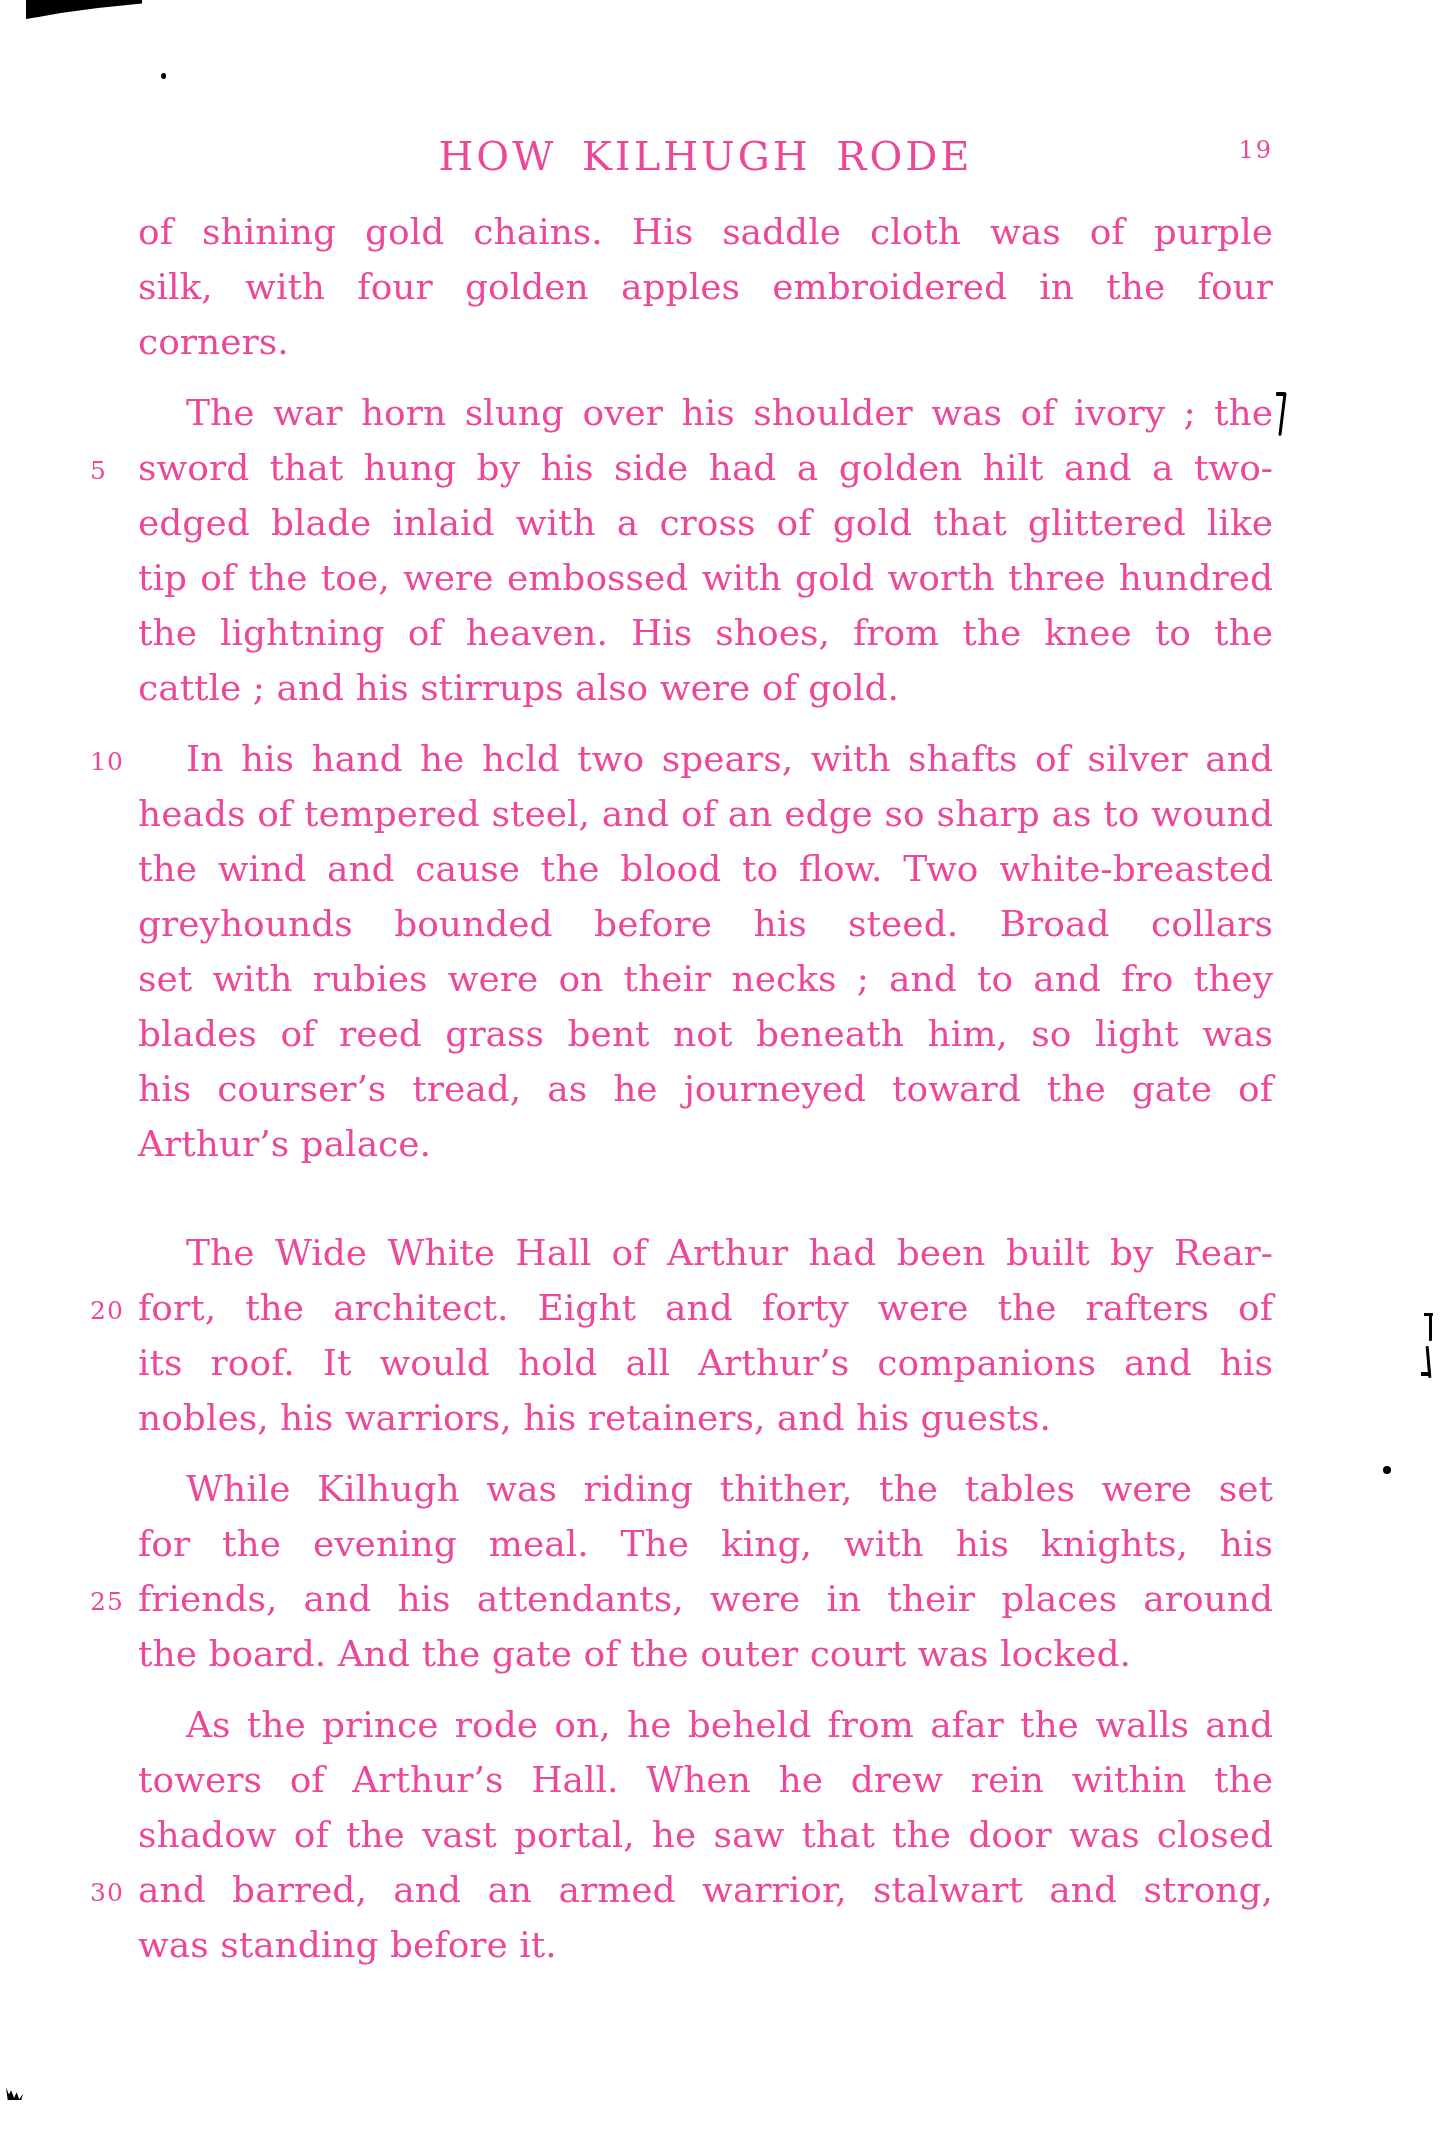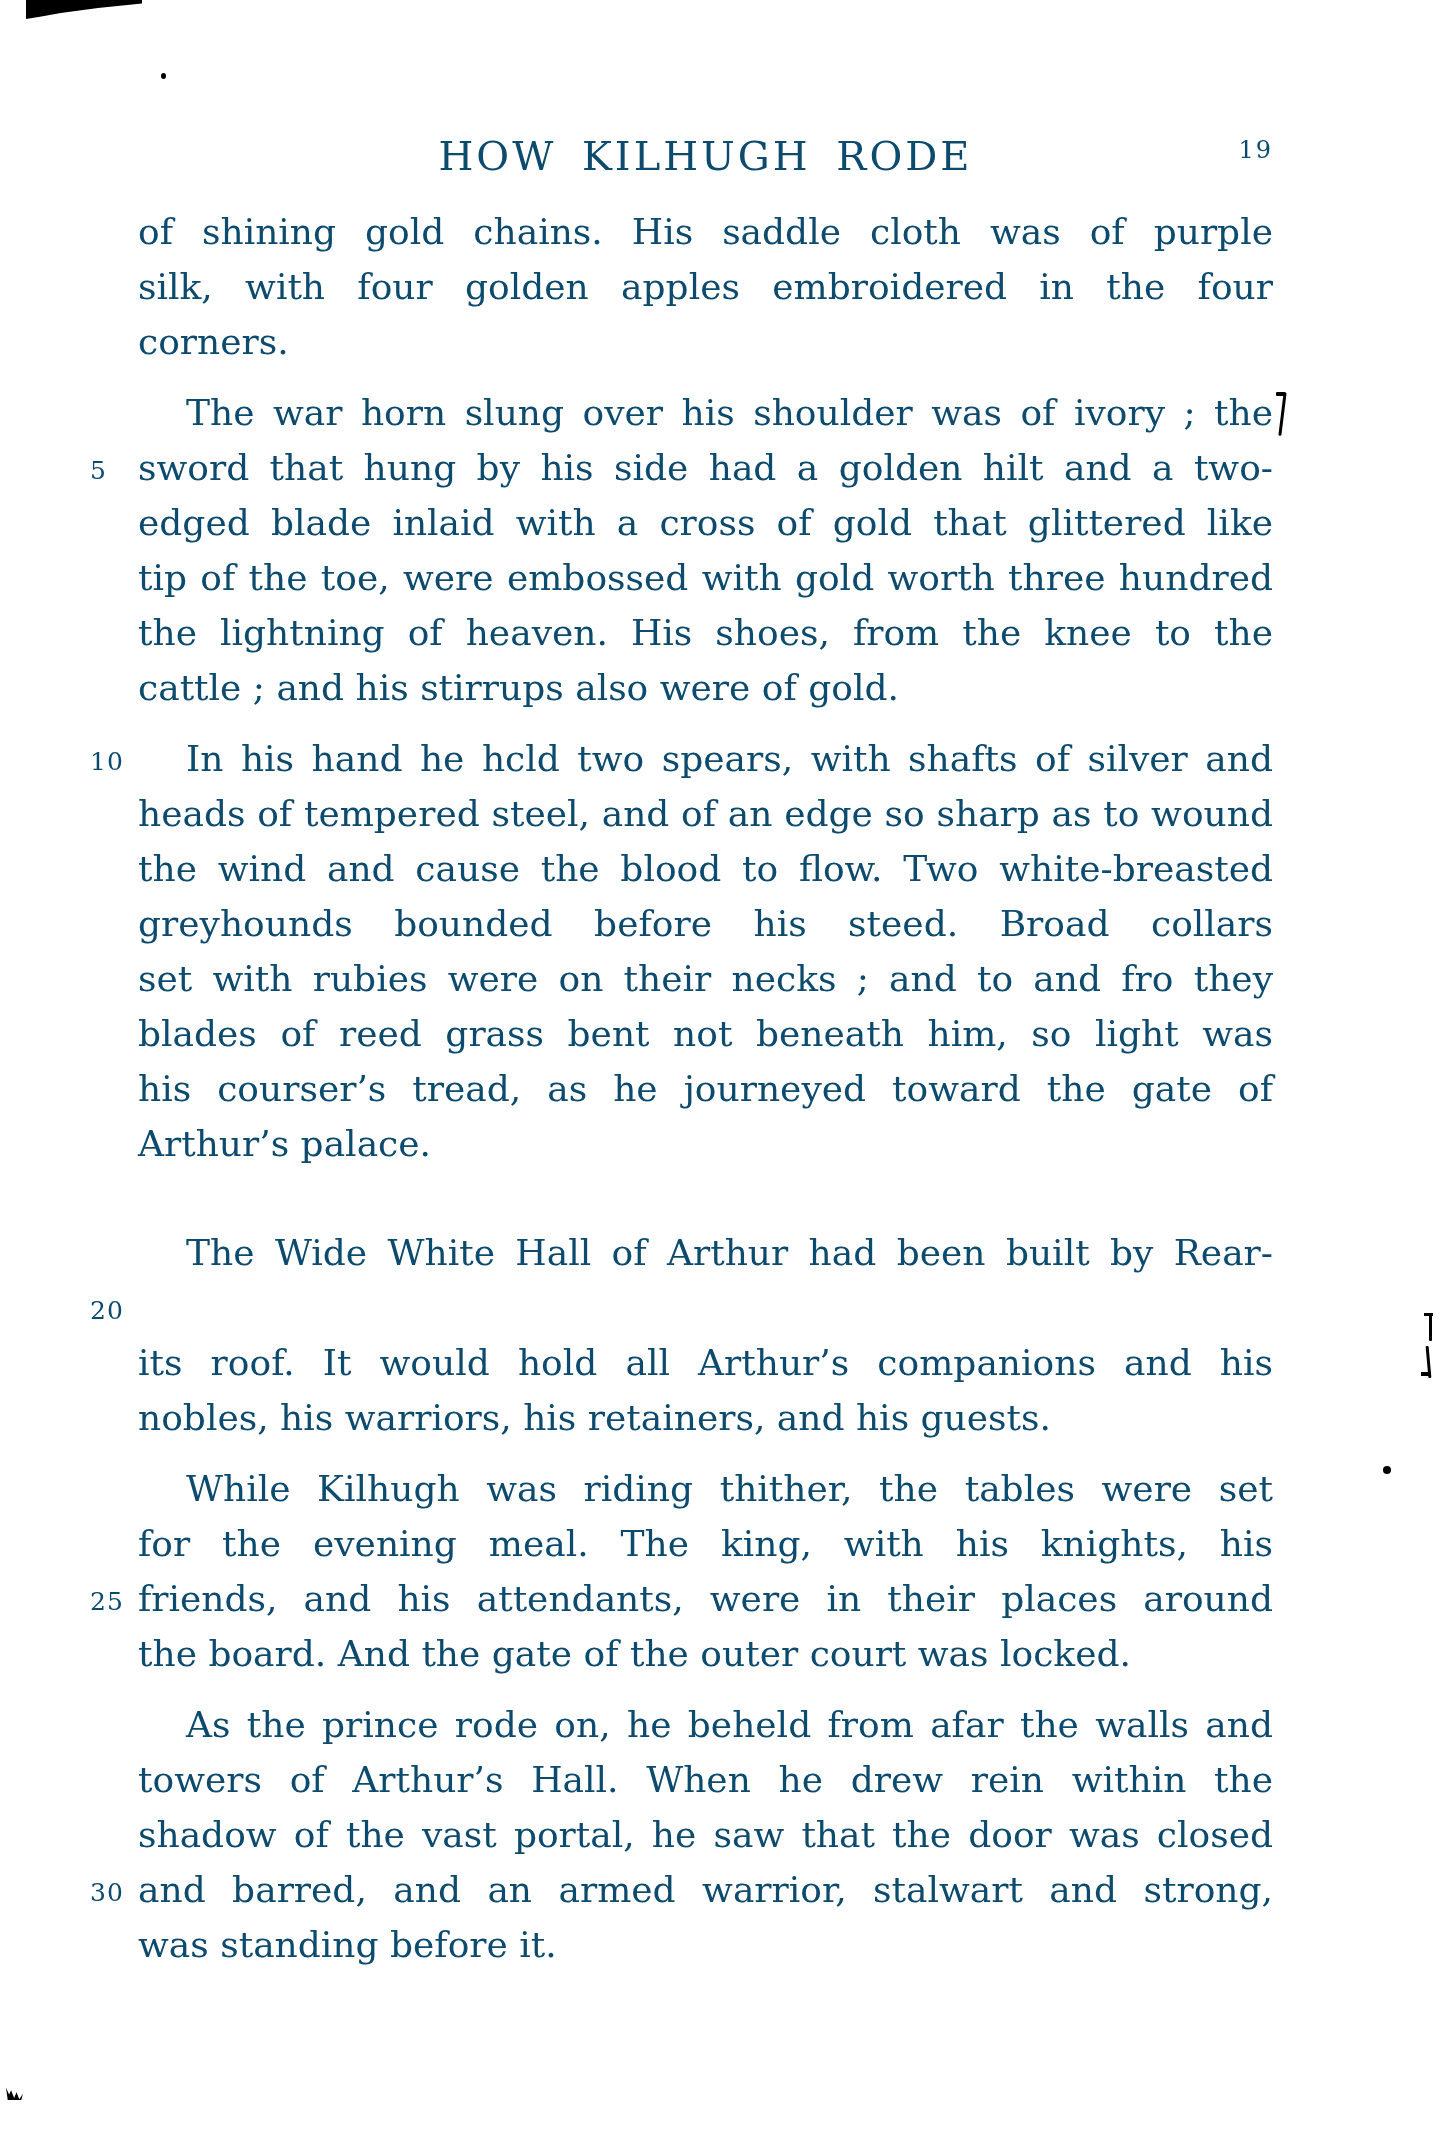--- a/index.html
+++ b/index.html
@@ -1,18 +1,18 @@
 <!DOCTYPE html>
 <html><head>
 <meta charset="utf-8">
 <style>
   html, body { margin:0; padding:0; background:#ffffff; }
   .page {
     position:relative; width:1452px; height:2144px;
-    background:#ffffff; color:#0c4a6e;
+    background:#ffffff; color:#ec4899;
     font-family:"DejaVu Serif", "Liberation Serif", serif;
     overflow:hidden;
   }
   .running-head { position:absolute; left:138px; top:132px; width:1135px; height:50px; }
   .title {
     text-align:center; font-size:40px; line-height:48px;
     letter-spacing:3px; word-spacing:10px; white-space:nowrap;
   }
   .pagenum { position:absolute; right:0; top:4px; font-size:24px; letter-spacing:2px; }
 
@@ -78,21 +78,21 @@
       <div class="line"><span>cattle ;  and his stirrups also were of gold.</span></div>
       <div class="line just indent"><span class="lineno">10</span><span>In his hand he hcld two spears, with shafts of silver and</span></div>
       <div class="line just"><span>heads of tempered steel, and of an edge so sharp as to wound</span></div>
       <div class="line just"><span>the wind and cause the blood to flow.  Two white-breasted</span></div>
       <div class="line just"><span>greyhounds bounded before his steed.  Broad collars</span></div>
       <div class="line just"><span>set with rubies were on their necks ;  and to and fro they</span></div>
       <div class="line just"><span>blades of reed grass bent not beneath him, so light was</span></div>
       <div class="line just"><span>his courser’s tread, as he journeyed toward the gate of</span></div>
       <div class="line"><span>Arthur’s palace.</span></div>
       <div class="line just indent section-gap"><span>The Wide White Hall of Arthur had been built by Rear-</span></div>
-      <div class="line just"><span class="lineno">20</span></div>
+      <div class="line just"><span class="lineno">20</span><span>fort, the architect.  Eight and forty were the rafters of</span></div>
       <div class="line just"><span>its roof.  It would hold all Arthur’s companions and his</span></div>
       <div class="line"><span>nobles, his warriors, his retainers, and his guests.</span></div>
       <div class="line just indent"><span>While Kilhugh was riding thither, the tables were set</span></div>
       <div class="line just"><span>for the evening meal.  The king, with his knights, his</span></div>
       <div class="line just"><span class="lineno">25</span><span>friends, and his attendants, were in their places around</span></div>
       <div class="line"><span>the board.  And the gate of the outer court was locked.</span></div>
       <div class="line just indent"><span>As the prince rode on, he beheld from afar the walls and</span></div>
       <div class="line just"><span>towers of Arthur’s Hall.  When he drew rein within the</span></div>
       <div class="line just"><span>shadow of the vast portal, he saw that the door was closed</span></div>
       <div class="line just"><span class="lineno">30</span><span>and barred, and an armed warrior, stalwart and strong,</span></div>

